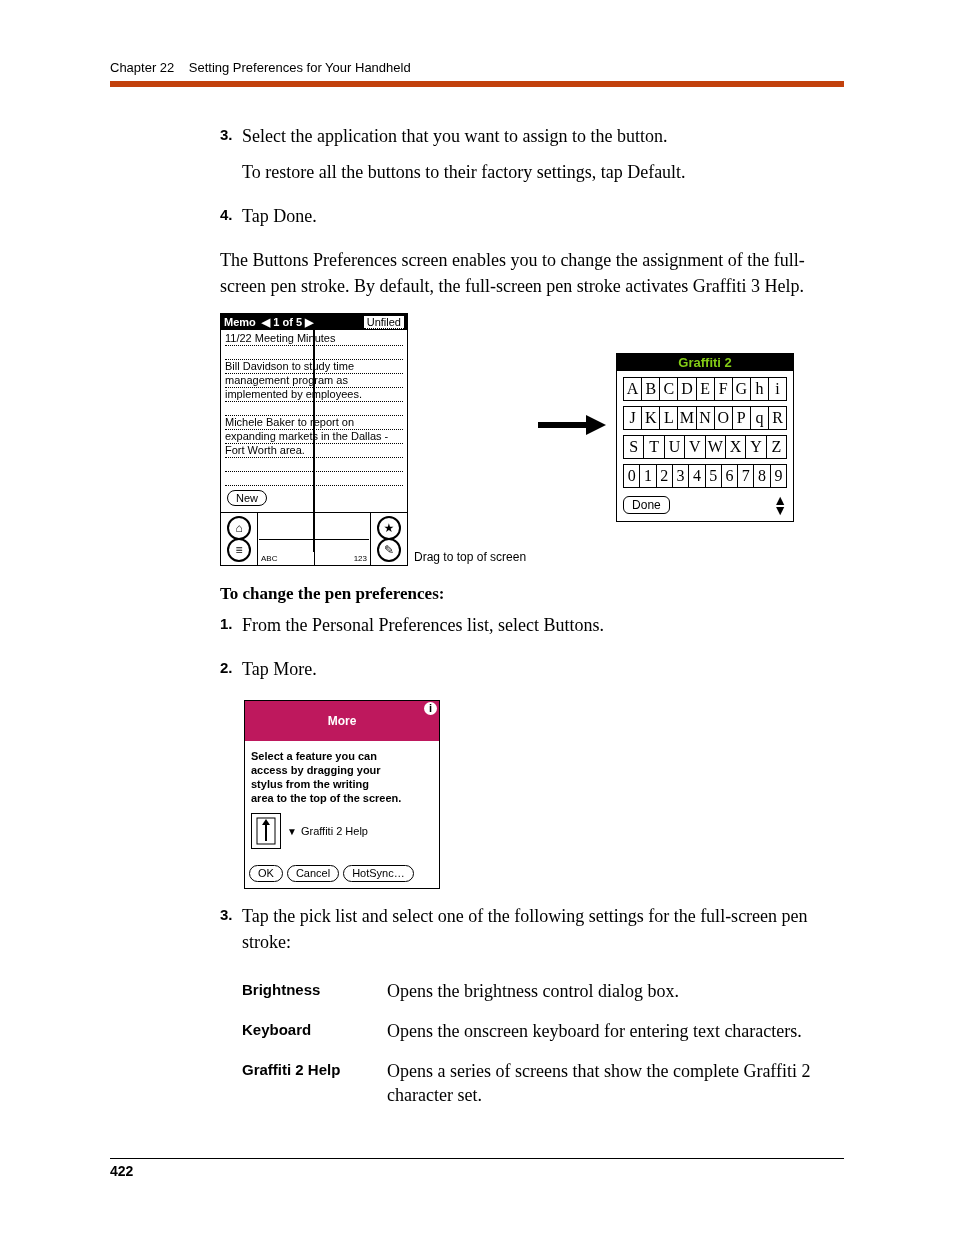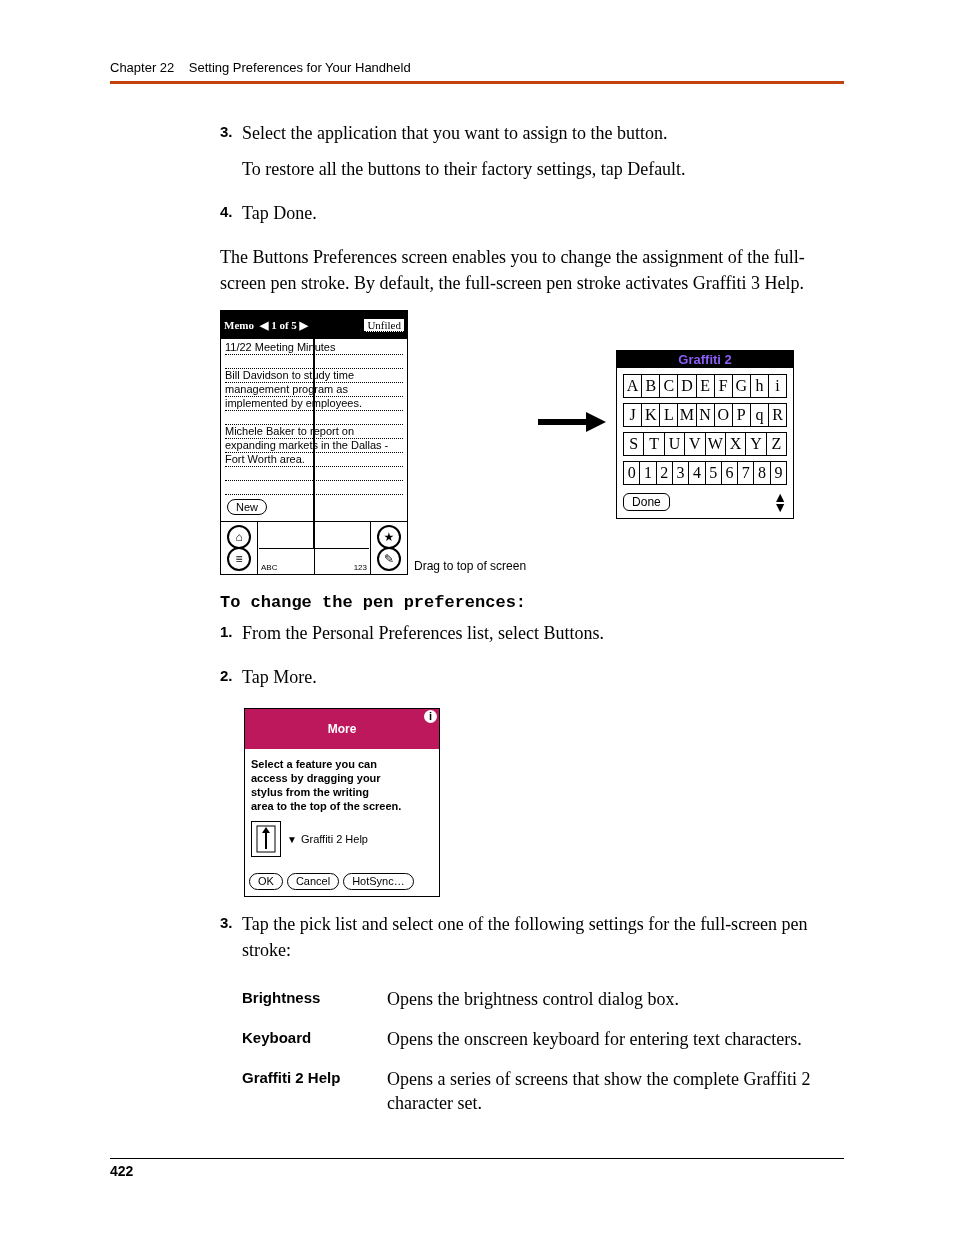--- a/index.html
+++ b/index.html
@@ -14,21 +14,21 @@
     height: 1235px;
     position: relative;
     box-sizing: border-box;
     padding: 60px 110px 60px 110px;
   }
   .running-head {
     font-family: Arial, Helvetica, sans-serif;
     font-size: 13px;
     color: #000;
     padding-bottom: 6px;
-    border-bottom: 3px solid #c2410c;
+    border-bottom: 6px solid #c2410c;
     margin-bottom: 36px;
   }
   .indent-block {
     margin-left: 110px;
   }
   .ol-item {
     display: flex;
     margin-bottom: 8px;
   }
   .ol-num {
@@ -53,21 +53,21 @@
     color: #0a2a6b;
     font-size: 30px;
     margin: 24px 0 10px 0;
   }
   .body-para {
     font-size: 18px;
     line-height: 26px;
     margin: 0 0 6px 0;
   }
   .subhead {
-    font-family: Liberation Mono, monospace;
+    font-family: Liberation Serif, serif;
     font-weight: 600;
     font-stretch: condensed;
     font-size: 17px;
     margin: 18px 0 8px 0;
   }
   .figure-row {
     display: flex;
     align-items: flex-start;
     margin: 14px 0 6px 0;
   }
@@ -77,23 +77,22 @@
     border: 1px solid #000;
     font-family: Arial, Helvetica, sans-serif;
     font-size: 11px;
     background: #fff;
   }
   .memo-title {
     display: flex;
     align-items: center;
     background: #000;
     color: #fff;
-    height: 28px;
+    height: 16px;
     padding: 0 3px;
-    font-family: Liberation Serif, serif;
   }
   .memo-title .lbl { font-weight: bold; }
   .memo-title .nav { margin: 0 6px; font-weight: bold; }
   .memo-title .spacer { flex: 1; }
   .memo-title .cat {
     background: #fff; color: #000; padding: 0 3px;
     border-bottom: 1px dotted #000;
   }
   .memo-body { padding: 2px 4px 4px 4px; min-height: 150px; }
   .memo-line {
@@ -153,21 +152,21 @@
 
   
   .graffiti {
     width: 176px;
     border: 1px solid #000;
     font-family: Arial, Helvetica, sans-serif;
     background: #fff;
     margin-top: 40px;
   }
   .graffiti .gtitle {
-    background: #000; color: #8b5cf6;
+    background: #000; color: #84cc16;
     text-align: center;
     font-weight: bold;
     font-size: 13px;
     padding: 1px 0;
   }
   .graffiti .gbody { padding: 6px; }
   .grow {
     display: flex;
     margin-bottom: 5px;
     border: 1px solid #000;

